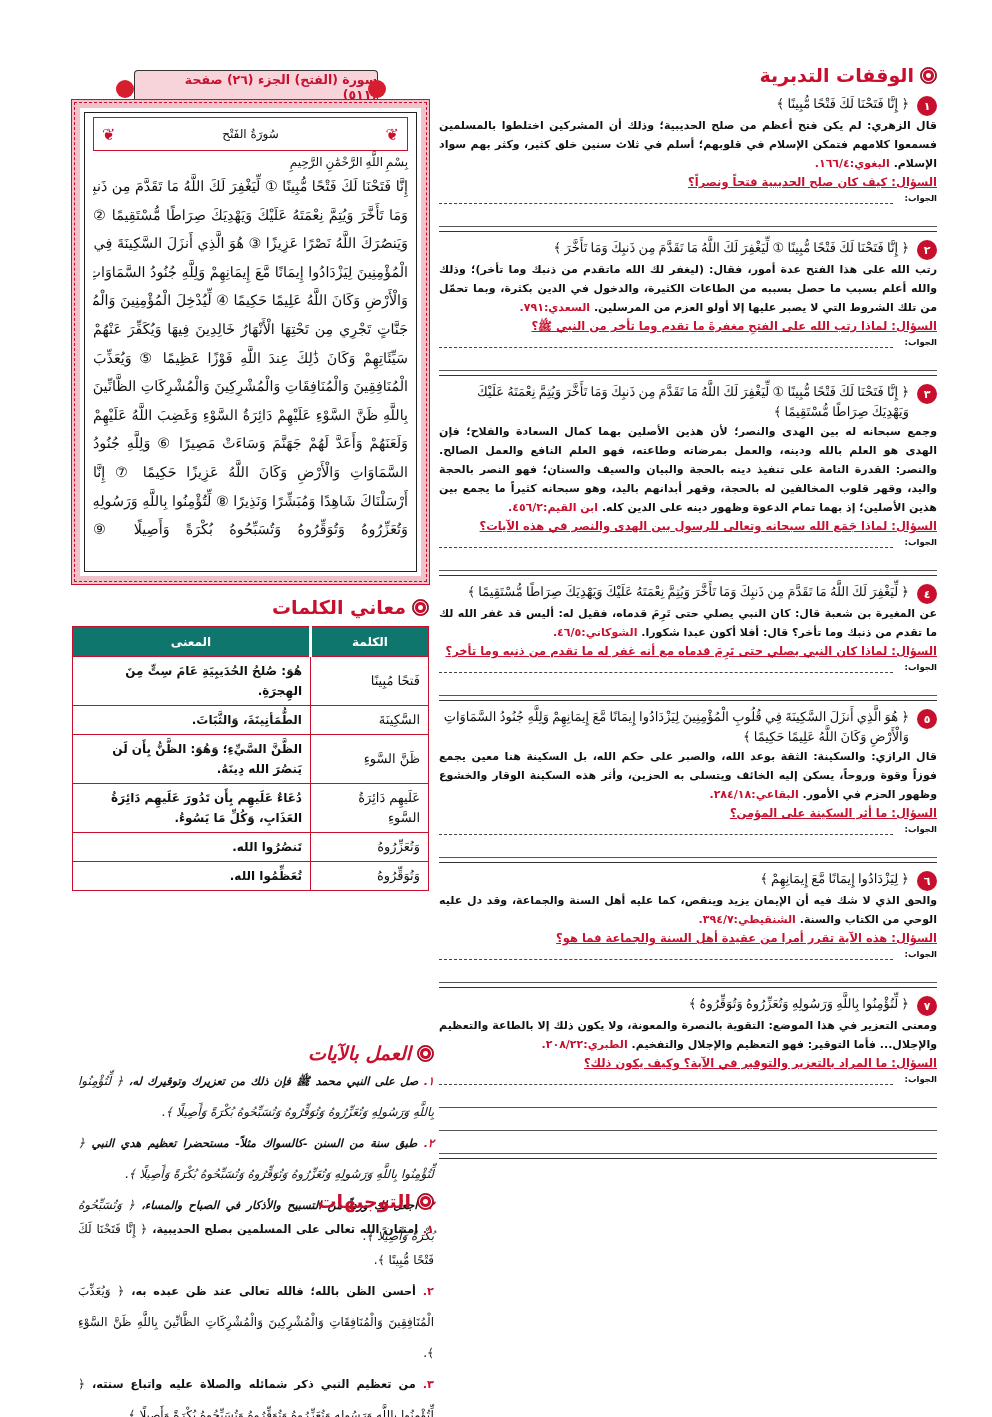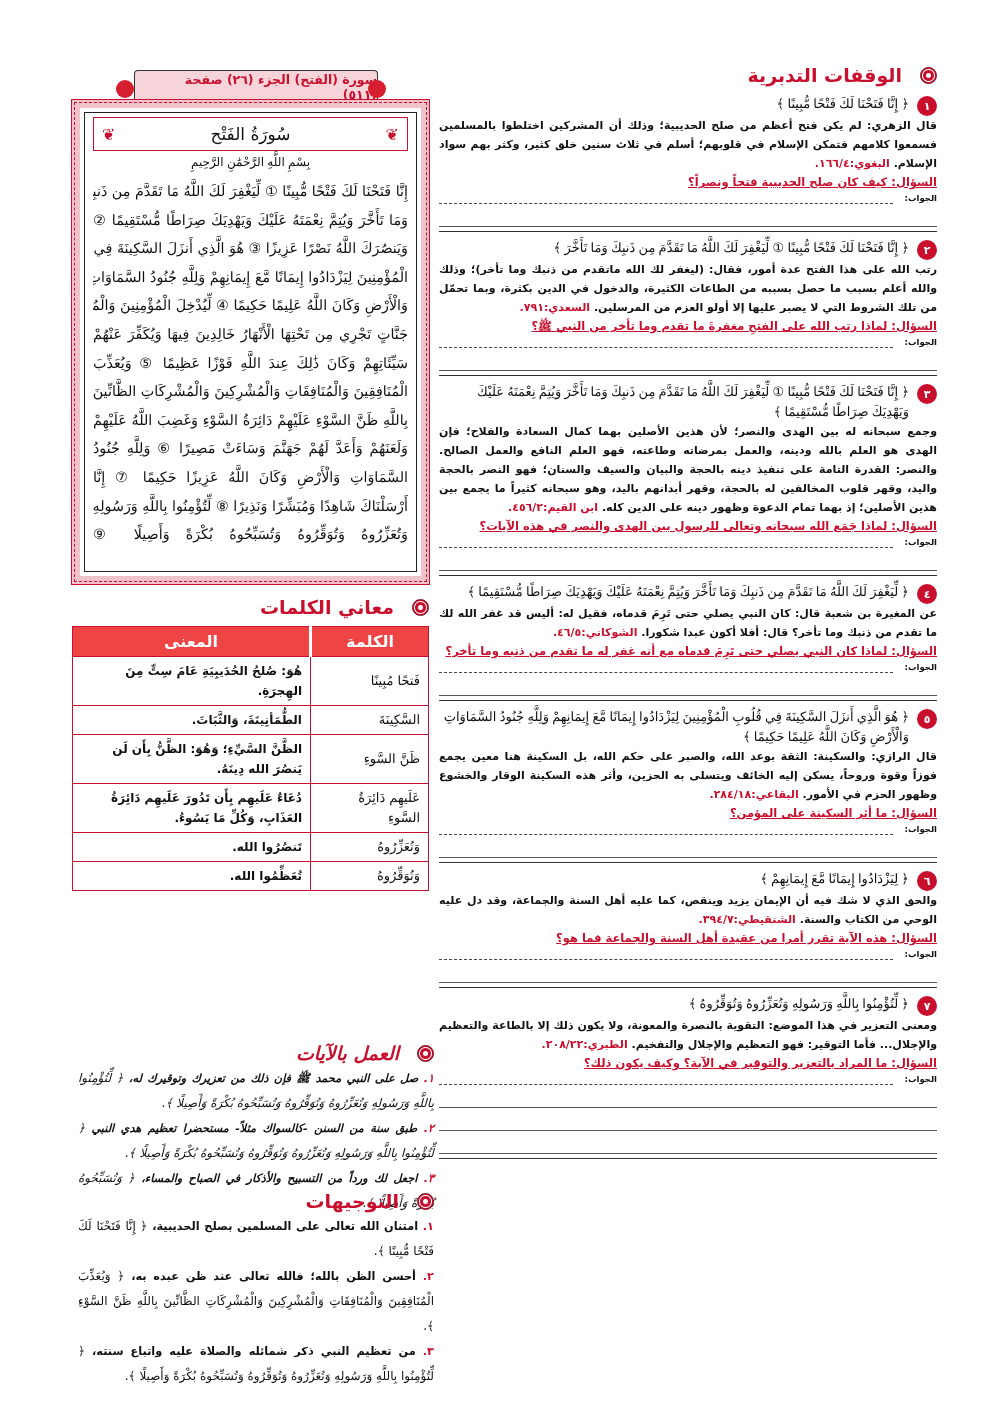--- a/index.html
+++ b/index.html
@@ -1,21 +1,21 @@
 <!DOCTYPE html>
 <html><head>
 <meta charset="utf-8">
 <style>
   * { box-sizing: border-box; margin: 0; padding: 0; }
   html, body { width: 992px; height: 1417px; background: #ffffff; overflow: hidden; }
   body { font-family: "DejaVu Sans", sans-serif; color: #111; position: relative; direction: rtl; }
 
   
   .right-col { position: absolute; right: 55px; top: 62px; width: 498px; }
-  .sec-title { display: flex; align-items: center; gap: 18px; font-weight: bold; color: #c8102e; font-size: 19px; line-height: 26px; text-align: right; }
+  .sec-title { display: flex; align-items: center; gap: 6px; font-weight: bold; color: #c8102e; font-size: 19px; line-height: 26px; text-align: right; }
   .rosette { width: 17px; height: 17px; border-radius: 50%; background: radial-gradient(circle, #fff 0 2px, #c8102e 3px 5px, #fff 6px, #c8102e 7px); border: 1.5px solid #7a0b1c; flex: none; }
 
   .item { border-bottom: 1.5px solid #333; padding: 6px 0 4px 0; }
   .item-head { display: flex; align-items: flex-start; gap: 8px; }
   .num { flex: none; width: 20px; height: 20px; border-radius: 50%; background: #c8102e; color: #fff; font-size: 11px; font-weight: bold; display: flex; align-items: center; justify-content: center; margin-top: 2px; }
   .ayah { font-family: Liberation Serif, serif; font-size: 13px; line-height: 20px; color: #111; }
   .body-text { font-size: 11px; font-weight: bold; line-height: 19px; text-align: justify; }
   .src { color: #c8102e; }
   .question { color: #c8102e; font-weight: bold; font-size: 11.5px; line-height: 19px; text-decoration: underline; }
   .answer-row { display: flex; align-items: flex-end; gap: 12px; font-size: 8.5px; font-weight: bold; line-height: 12px; }
@@ -24,35 +24,35 @@
 
   
   .mushaf { position: absolute; left: 72px; top: 68px; width: 357px; height: 516px; }
   .mushaf-tab { position: absolute; left: 62px; top: 2px; width: 244px; height: 32px; background: #f6d4d9; border: 1.5px solid #333; border-bottom: none; border-radius: 4px 4px 0 0; display: flex; align-items: center; justify-content: flex-end; color: #c8102e; font-weight: bold; font-size: 12.5px; padding-left: 48px; }
   .mushaf-dot { position: absolute; width: 18px; height: 18px; border-radius: 50%; background: #d61e2e; }
   .mushaf-frame { position: absolute; left: 0; top: 32px; width: 357px; height: 484px; border: 8px solid #efc3c9; outline: 1.5px solid #c8102e; background: #fff; }
   .mushaf-frame::before { content: ""; position: absolute; inset: -6px; border: 1px dashed #c8102e; pointer-events: none; }
   .mushaf-inner { position: absolute; inset: 4px; border: 1.5px solid #222; padding: 4px 8px; }
   .surah-banner { height: 34px; border: 1px solid #c8102e; background: #fff; display: flex; align-items: center; justify-content: space-between; padding: 0 8px; }
   .orn { color: #c8102e; font-size: 16px; }
-  .surah-name { font-family: "DejaVu Serif", serif; font-size: 17px; }
-  .basmala { text-align: center; font-family: Liberation Sans, sans-serif; font-size: 12px; margin: 4px 0 8px; }
+  .surah-name { font-family: "DejaVu Serif", serif; font-size: 12px; }
+  .basmala { font-family: Liberation Serif, serif; font-size: 12px; margin: 4px 0 2px; }
   .qline { font-family: "DejaVu Serif", serif; font-size: 14.3px; line-height: 28.6px; text-align: justify; text-align-last: justify; white-space: nowrap; overflow: hidden; }
 
   
   .meanings { position: absolute; left: 72px; top: 594px; width: 357px; }
   .mtable { width: 100%; border-collapse: collapse; margin-top: 6px; border: 1.5px solid #c8102e; }
-  .mtable th { background: #ef4444; color: #fff; font-weight: bold; font-size: 16px; height: 30px; border-left: 3px solid #fff; }
+  .mtable th { background: #0f766e; color: #fff; font-weight: bold; font-size: 12px; height: 30px; border-left: 3px solid #fff; }
   .mtable td { border: 1.5px solid #c8102e; font-size: 12px; font-weight: bold; line-height: 20px; padding: 4px 8px; vertical-align: middle; }
   .mtable td.word { width: 118px; font-family: "DejaVu Serif", serif; font-weight: normal; font-size: 13px; padding-left: 30px; }
 
   
   .actions { position: absolute; left: 62px; top: 1040px; width: 372px; font-style: italic; }
   .directives { position: absolute; left: 62px; top: 1188px; width: 372px; }
-  .list-item { font-size: 11.3px; font-weight: bold; line-height: 25px; text-align: justify; margin-left: 16px; }
+  .list-item { font-size: 11.3px; font-weight: bold; line-height: 31px; text-align: justify; margin-left: 16px; }
   .list-item .n { color: #c8102e; }
   .list-item .q { font-family: "DejaVu Serif", serif; font-weight: normal; font-size: 12px; }
 </style>
 </head>
 <body>
 
 <div class="right-col">
   <div class="sec-title">
     <span class="rosette"></span>
     <span>الوقفات التدبرية</span>

